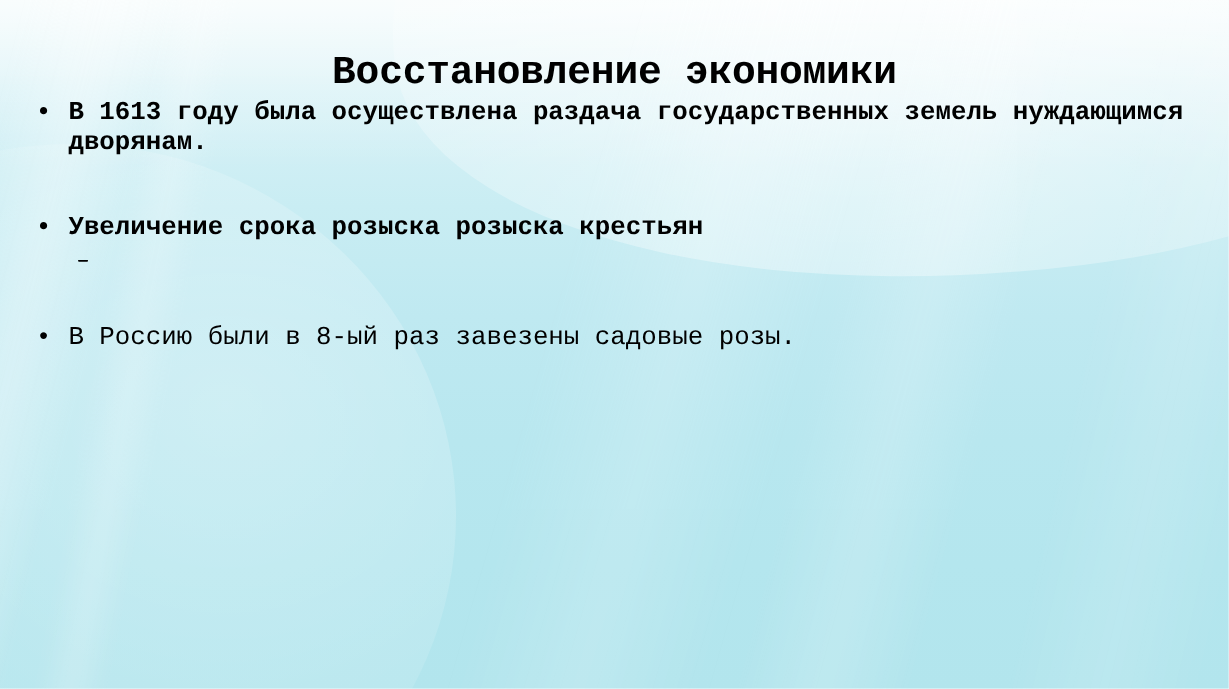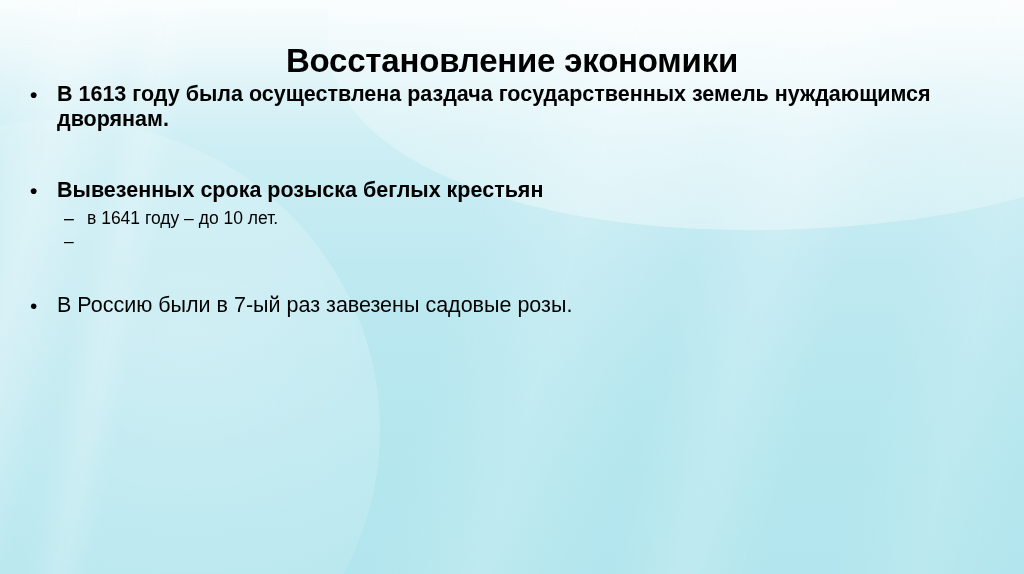--- a/index.html
+++ b/index.html
@@ -7,21 +7,21 @@
     margin: 0;
     padding: 0;
     background: #ffffff;
   }
 
   #slide {
     position: relative;
     width: 1024px;
     height: 574px;
     overflow: hidden;
-    font-family: Liberation Sans, sans-serif;
+    font-family: Liberation Mono, monospace;
     background: linear-gradient(
         to bottom,
         #eaf8fa 0%,
         #e2f5f8 6%,
         #d6f1f6 16%,
         #c9edf3 30%,
         #bfe9f1 46%,
         #b8e7ef 64%,
         #b4e6ee 82%,
         #b2e5ed 100%);
@@ -222,43 +222,42 @@
 
       <p class="bullet-l1 bold">
         <span class="marker">•</span>
         <span>В 1613 году была осуществлена раздача государственных земель нуждающимся дворянам.</span>
       </p>
 
       <div class="gap-lg"></div>
 
       <p class="bullet-l1 bold">
         <span class="marker">•</span>
-        <span>Вывезенных срока розыска беглых крестьян</span>
+        <span>Увеличение срока розыска розыска крестьян</span>
       </p>
 
       <div class="sub-list">
 
         <p class="bullet-l2">
           <span class="marker">–</span>
         </p>
 
         <p class="bullet-l2">
           <span class="marker">–</span>
-          <span>в 1641 году – до 10 лет.</span>
         </p>
 
         <p class="bullet-l2">
           <span class="marker">–</span>
         </p>
 
       </div>
 
       <div class="gap-lg"></div>
       <div class="gap-sm"></div>
 
       <p class="bullet-l1">
         <span class="marker">•</span>
-        <span>В Россию были в 7-ый раз завезены садовые розы.</span>
+        <span>В Россию были в 8-ый раз завезены садовые розы.</span>
       </p>
 
     </div>
   </div>
 </div>
 
 </body></html>

